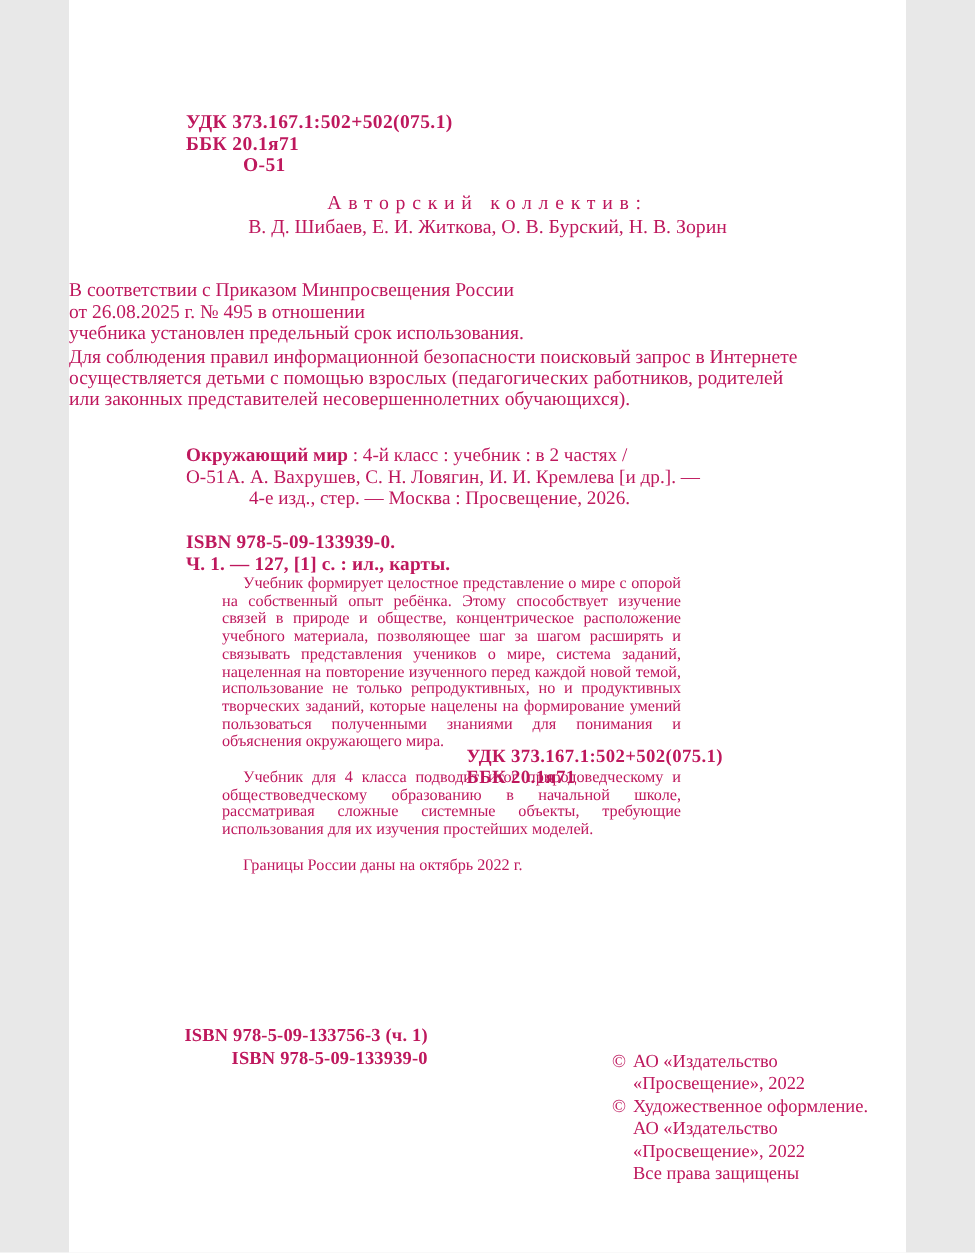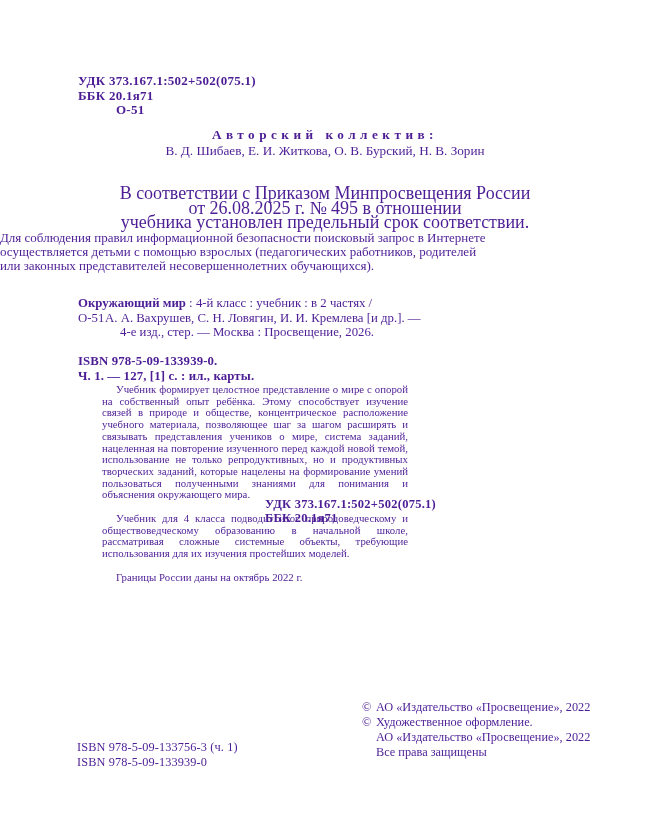--- a/index.html
+++ b/index.html
@@ -2,61 +2,61 @@
 <html><head>
 <meta charset="utf-8">
 <style>
   html,body{margin:0;padding:0;}
   body{
     background:#e8e8e8;
     font-family:"Liberation Serif","DejaVu Serif",serif;
   }
   .page{
     position:relative;
-    width:650px;height:835px;
+    width:558px;height:835px;
     margin:0 auto;
     background:#ffffff;
-    color:#4c1d95;
+    color:#be185d;
     overflow:hidden;
   }
   .blk{position:absolute;}
   .bold{font-weight:bold;}
   .line{display:block;}
 
   
   .top-codes{left:78px;top:74px;font-size:13px;line-height:14.5px;font-weight:bold;letter-spacing:.02em;}
   .top-codes .sign{margin-left:38px;}
 
   
   .authors{left:0;right:0;top:127px;text-align:center;font-size:13.2px;line-height:15px;}
-  .authors .head{letter-spacing:.34em;margin-bottom:1px;font-weight:bold;}
+  .authors .head{letter-spacing:.34em;margin-bottom:1px;}
 
   
-  .order{left:0;right:0;top:186px;text-align:center;font-size:18px;line-height:14.5px;}
+  .order{left:0;right:0;top:186px;text-align:left;font-size:13px;line-height:14.5px;}
 
   
   .safety{left:0;right:0;top:231px;text-align:left;font-size:13px;line-height:13.8px;}
 
   
   .card{left:78px;top:296px;width:352px;font-size:12.8px;line-height:14.6px;}
   .card .l1{}
   .card .l2{display:flex;}
   .card .l2 .sign{width:27px;flex:0 0 27px;}
   .card .l3{margin-left:42px;}
   .card .isbn-group{margin-left:41px;margin-top:3px;font-weight:bold;letter-spacing:.01em;}
 
   
   .annotation{left:90px;top:372px;width:330px;font-size:10.8px;line-height:11.7px;text-align:justify;}
   .annotation p{margin:12px;text-indent:14px;}
 
   
   .bottom-codes{left:265px;top:497px;font-size:12.5px;line-height:14px;font-weight:bold;letter-spacing:.02em;}
 
   
-  .bottom-isbn{left:77px;top:740px;font-size:12.3px;line-height:15px;font-weight:normal;letter-spacing:.01em;}
+  .bottom-isbn{left:77px;top:683px;font-size:12.3px;line-height:15px;font-weight:bold;letter-spacing:.01em;text-align:right;}
 
   
   .copyright{left:362px;top:700px;font-size:12.3px;line-height:15px;}
   .copyright .item{display:flex;}
   .copyright .mark{width:14px;flex:0 0 14px;}
   .copyright .lines{flex:1;}
 </style>
 </head>
 <body>
 
@@ -69,21 +69,21 @@
   </div>
 
   <div class="blk authors">
     <span class="line head">Авторский коллектив:</span>
     <span class="line">В. Д. Шибаев, Е. И. Житкова, О. В. Бурский, Н. В. Зорин</span>
   </div>
 
   <div class="blk order">
     <span class="line">В соответствии с Приказом Минпросвещения России</span>
     <span class="line">от 26.08.2025 г. № 495 в отношении</span>
-    <span class="line">учебника установлен предельный срок соответствии.</span>
+    <span class="line">учебника установлен предельный срок использования.</span>
   </div>
 
   <div class="blk safety">
     <span class="line">Для соблюдения правил информационной безопасности поисковый запрос в Интернете</span>
     <span class="line">осуществляется детьми с помощью взрослых (педагогических работников, родителей</span>
     <span class="line">или законных представителей несовершеннолетних обучающихся).</span>
   </div>
 
   <div class="blk card">
     <span class="line l1"><span class="bold">Окружающий мир</span><span> : 4-й класс : учебник : в 2 частях /</span></span>

